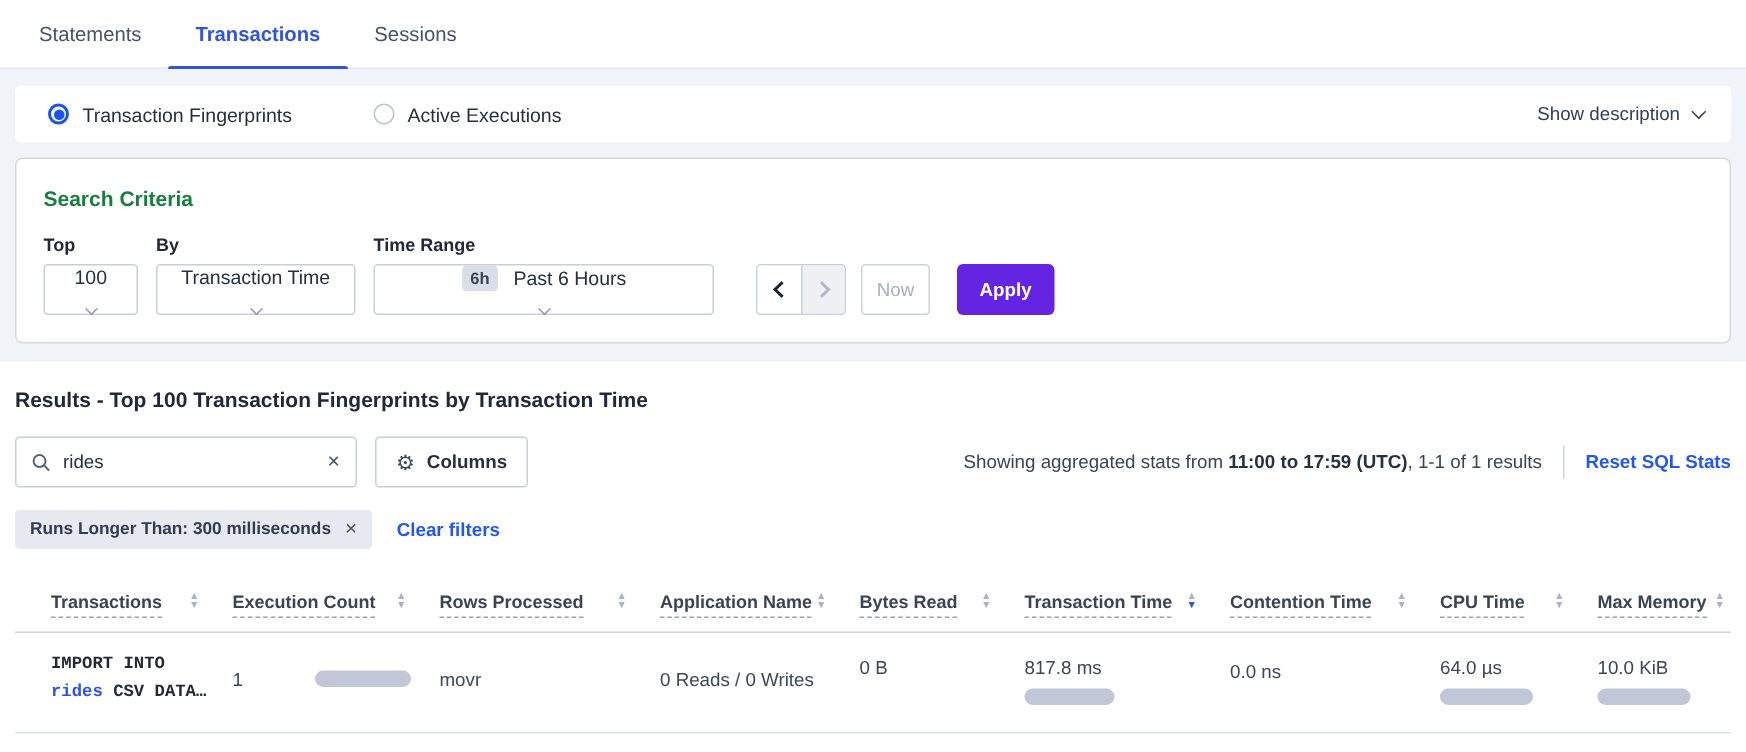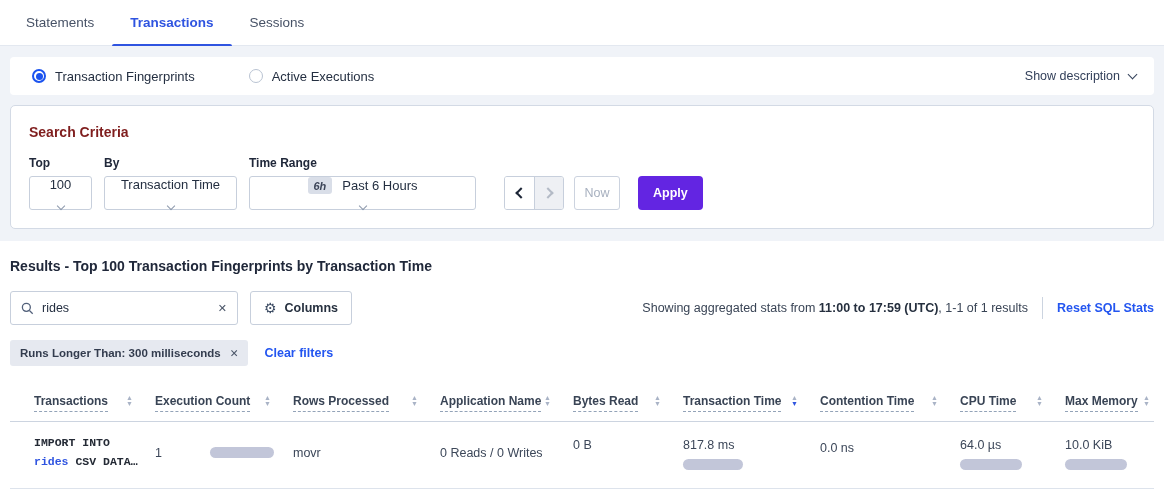--- a/index.html
+++ b/index.html
@@ -30,32 +30,32 @@
     font-size:12.5px; color:#33405a; cursor:pointer; }
 
   .chev { display:inline-block; width:7px; height:7px;
     border-right:1.6px solid currentColor; border-bottom:1.6px solid currentColor; }
   .chev.down  { transform:rotate(45deg); margin-top:-4px; }
   .chev.small { width:6px; height:6px; }
 
   
   .criteria-card { margin-top:10px; background:#fff; border:1px solid #d3dae5;
     border-radius:5px; height:124px; padding:18px 18px 0; }
-  .criteria-title { font-size:14px; font-weight:700; color:#7f1d1d; margin-bottom:16px; }
+  .criteria-title { font-size:14px; font-weight:700; color:#15803d; margin-bottom:16px; }
   .criteria-controls { display:flex; align-items:flex-end; }
   .field-label { font-size:12px; font-weight:700; color:#20283a; margin-bottom:6px; }
   .select { height:34px; border:1px solid #c7cfdc; border-radius:3px; background:#fff;
     display:flex; align-items:center; padding:0 11px; font-size:13px; color:#242f41;
     cursor:pointer; justify-content:space-between;flex-direction:column; }
   .select .chev { color:#8b97ab; }
   .w-top { width:63px; } .w-by { width:133px; } .w-range { width:227px; }
   .fld { margin-right:12px; }
   .range-left { display:flex; align-items:center; gap:10px; }
   .range-badge { background:#d9dee8; border-radius:3px; font-size:11px; font-weight:700;
-    color:#3c4558; padding:2.5px 6px;font-style:italic; }
+    color:#3c4558; padding:2.5px 6px; }
   .arrow-group { display:flex; height:34px; margin-left:16px; border:1px solid #c7cfdc;
     border-radius:3px; overflow:hidden; }
   .arrow-btn { width:29px; display:flex; align-items:center; justify-content:center;
     background:#fff; cursor:pointer; }
   .arrow-btn .chev { width:8px; height:8px; border-width:2.2px; color:#1c2536; }
   .arrow-btn.prev .chev { transform:rotate(135deg); margin-left:3px; }
   .arrow-btn.next { background:#eef0f4; border-left:1px solid #c7cfdc; cursor:default; }
   .arrow-btn.next .chev { transform:rotate(-45deg); color:#b3bac6; margin-right:3px; }
   .btn-now { margin-left:10px; height:34px; width:46px; border:1px solid #ccd3df;
     border-radius:3px; background:#fff; color:#a7b0bf; font-size:12.5px;

